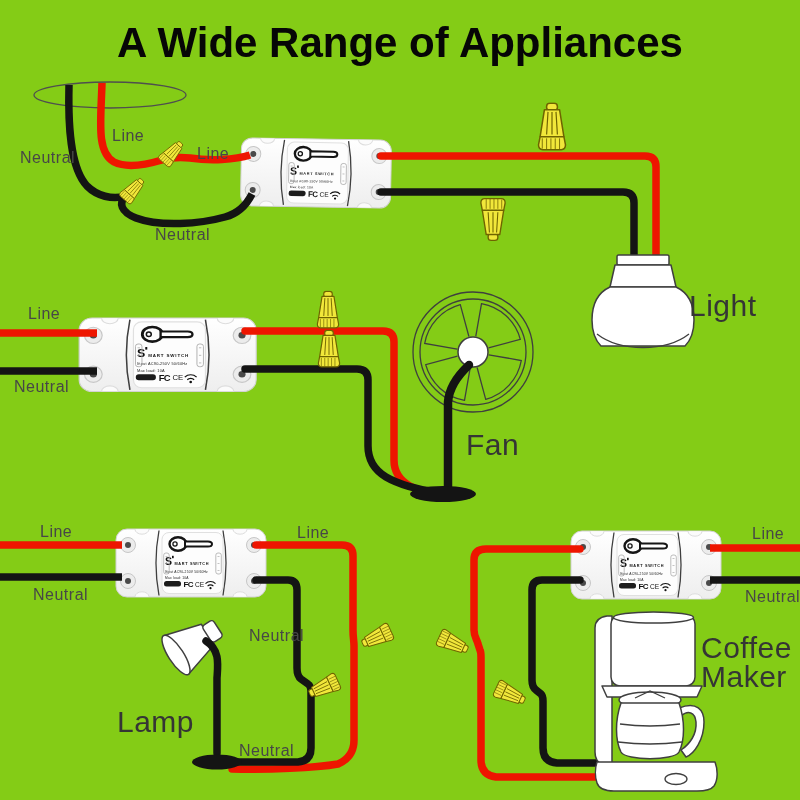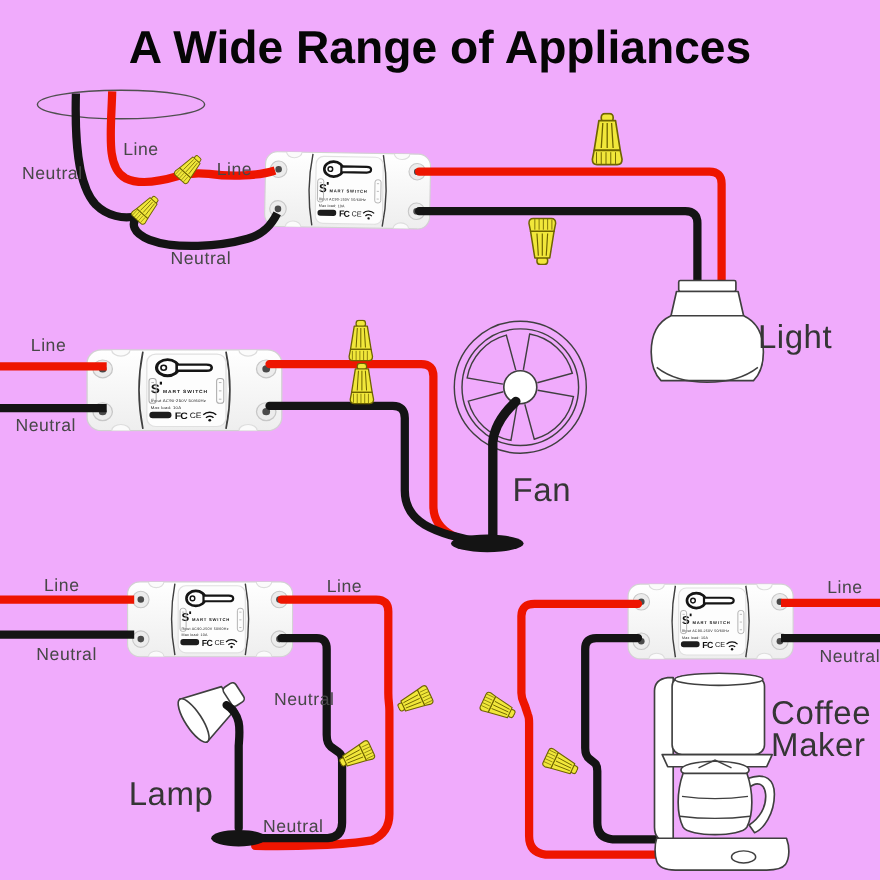--- a/index.html
+++ b/index.html
@@ -1,16 +1,16 @@
 <!DOCTYPE html>
 <html><head>
 <meta charset="utf-8">
 <style>
   html,body{margin:0;padding:0;background:#ffffff;}
-  .stage{width:800px;height:800px;position:relative;background:#f0abfc;overflow:hidden;}
+  .stage{width:800px;height:800px;position:relative;background:#84cc16;overflow:hidden;}
   svg{display:block;}
   text{font-family:"Liberation Sans", sans-serif;}
   .wire{fill:none;stroke-width:7.5;stroke-linecap:round;stroke-linejoin:round;}
   .wire-butt{stroke-linecap:butt;}
   .outline{fill:#ffffff;stroke:#3f3f3f;stroke-width:1.5;stroke-linejoin:round;}
   .thin{fill:none;stroke:#3f3f3f;stroke-width:1.3;}
   .wlabel{font-size:16px;fill:#474747;letter-spacing:0.5px;}
   .alabel{font-size:30px;fill:#353535;letter-spacing:0.5px;}
   .title{font-size:42px;font-weight:bold;fill:#060606;}
 </style>

